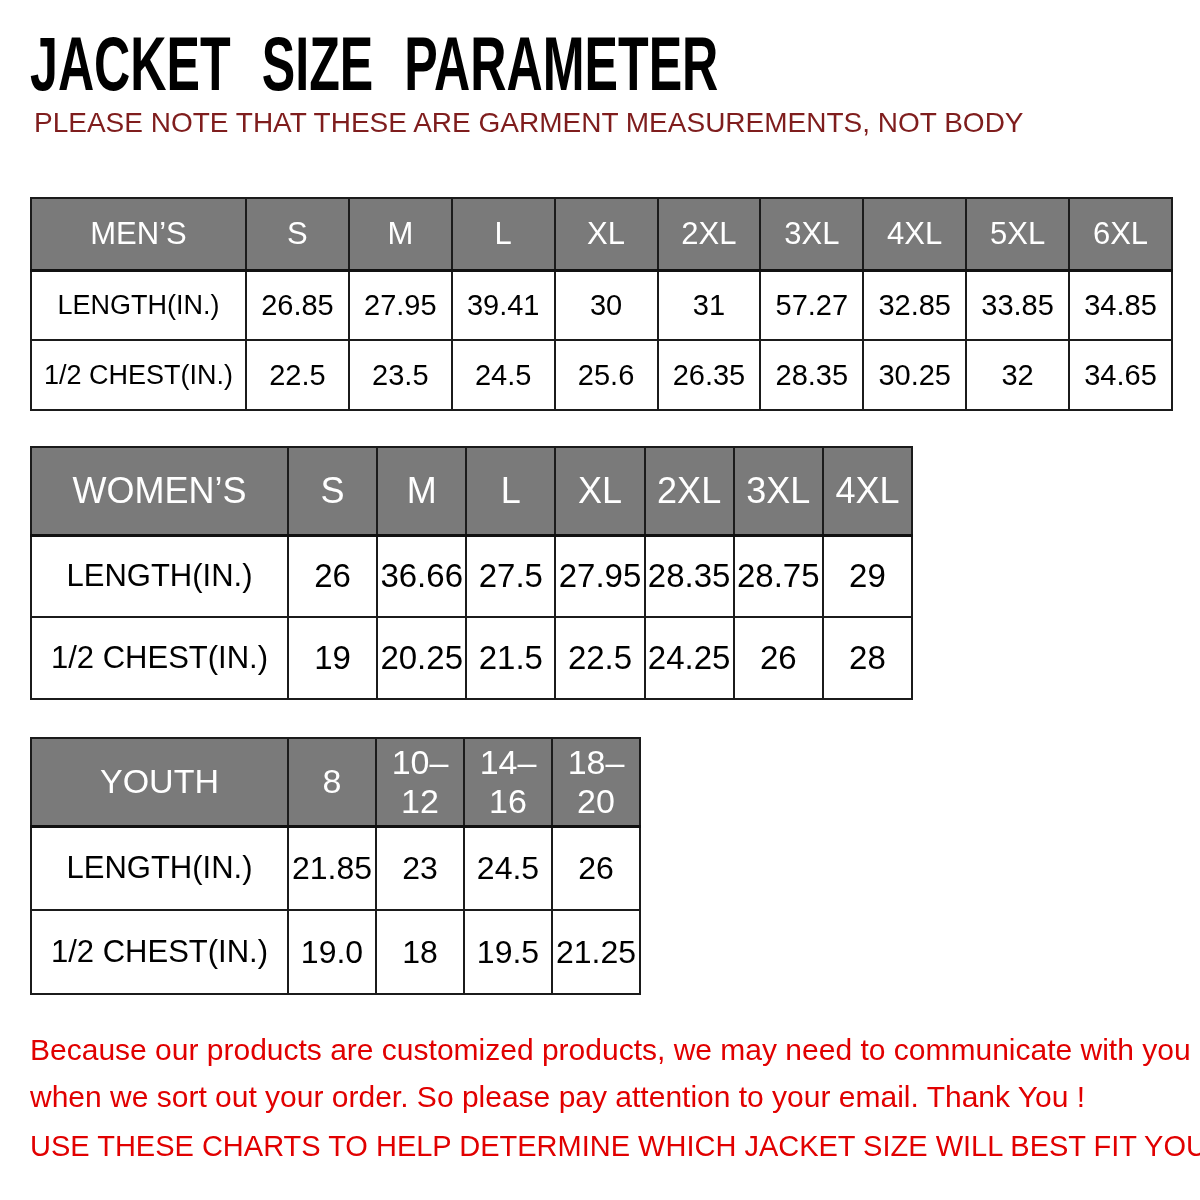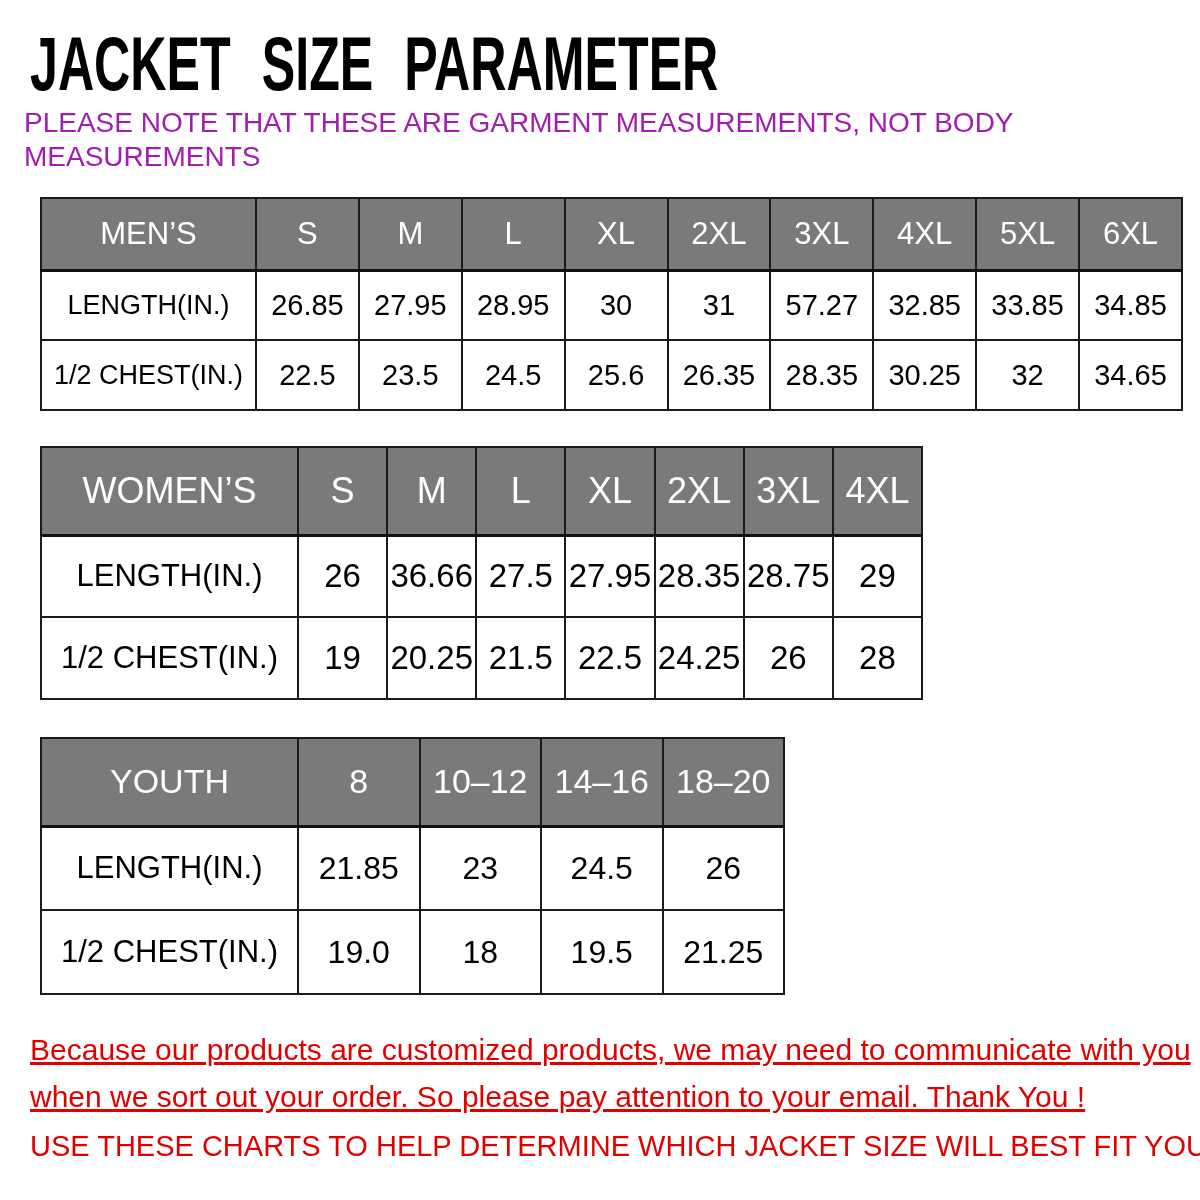--- a/index.html
+++ b/index.html
@@ -13,28 +13,28 @@
   
   .title{
     position:absolute;left:30px;top:26px;
     font-size:76px;font-weight:800;line-height:1;
     color:#000;white-space:nowrap;
     letter-spacing:0px;word-spacing:26px;
     transform:scaleX(0.66);transform-origin:left top;
   }
   
   .garment-note{
-    position:absolute;left:24px;top:106px;
-    color:#a21caf;font-size:28px;line-height:34px;
+    position:absolute;left:34px;top:106px;
+    color:#7f1d1d;font-size:28px;line-height:34px;
     font-weight:400;letter-spacing:0px;
   }
   
   .size-table{
     border-collapse:collapse;table-layout:fixed;
-    position:absolute;left:40px;
+    position:absolute;left:30px;
     color:#000;
     border-radius:6px;
   }
   .size-table td{
     border:2px solid #1b1b1b;
     text-align:center;vertical-align:middle;
     padding:0;overflow:hidden;
   }
   .size-table tr.head td{
     background:#7a7a7a;color:#ffffff;
@@ -50,50 +50,48 @@
   .mens col.c0{width:215px;}
   
   .womens{top:446px;width:883px;}
   .womens tr.head{height:88px;}
   .womens tr.data{height:82px;}
   .womens tr.head td{font-size:36px;}
   .womens td.rlabel{font-size:31px;}
   .womens td.val{font-size:33px;}
   .womens col.c0{width:257px;}
   
-  .youth{top:737px;width:745px;}
+  .youth{top:737px;width:611px;}
   .youth tr.head{height:88px;}
   .youth tr.data{height:84px;}
   .youth tr.head td{font-size:34px;}
   .youth td.rlabel{font-size:31px;}
   .youth td.val{font-size:32px;margin-left:19px;}
   .youth col.c0{width:257px;}
   
   .footer-paragraph{
     position:absolute;left:30px;top:1026px;
     color:#e10000;font-size:30px;line-height:47px;font-weight:400;
     white-space:nowrap;
-    text-decoration:underline;
   }
   .charts-note{
     position:absolute;left:30px;top:1128px;
     color:#e10000;font-size:29px;line-height:36px;font-weight:400;
     white-space:nowrap;
   }
 </style>
 </head>
 <body>
 
 <div class="page">
 
   <div class="title">JACKET SIZE PARAMETER</div>
 
   <div class="garment-note">
     <div>PLEASE NOTE THAT THESE ARE GARMENT MEASUREMENTS, NOT BODY</div>
-    <div>MEASUREMENTS</div>
   </div>
 
   <table class="size-table mens">
     <colgroup>
         <col class="c0">
         <col>
         <col>
         <col>
         <col>
         <col>
@@ -112,21 +110,21 @@
       <td>2XL</td>
       <td>3XL</td>
       <td>4XL</td>
       <td>5XL</td>
       <td>6XL</td>
     </tr>
     <tr class="data">
       <td class="rlabel">LENGTH(IN.)</td>
       <td class="val">26.85</td>
       <td class="val">27.95</td>
-      <td class="val">28.95</td>
+      <td class="val">39.41</td>
       <td class="val">30</td>
       <td class="val">31</td>
       <td class="val">57.27</td>
       <td class="val">32.85</td>
       <td class="val">33.85</td>
       <td class="val">34.85</td>
     </tr>
     <tr class="data">
       <td class="rlabel">1/2 CHEST(IN.)</td>
       <td class="val">22.5</td>

